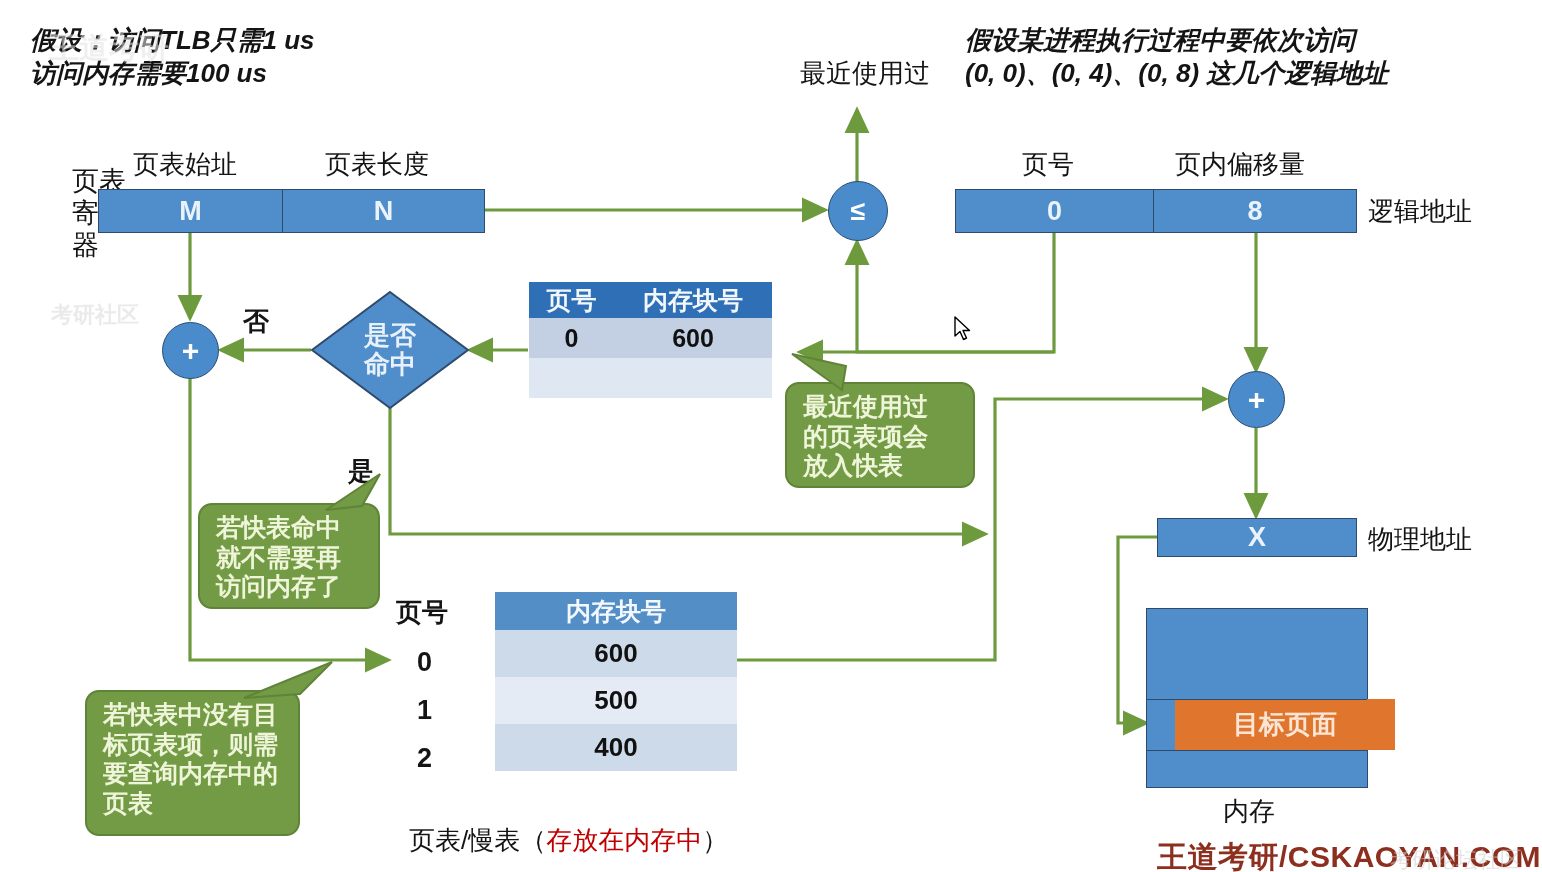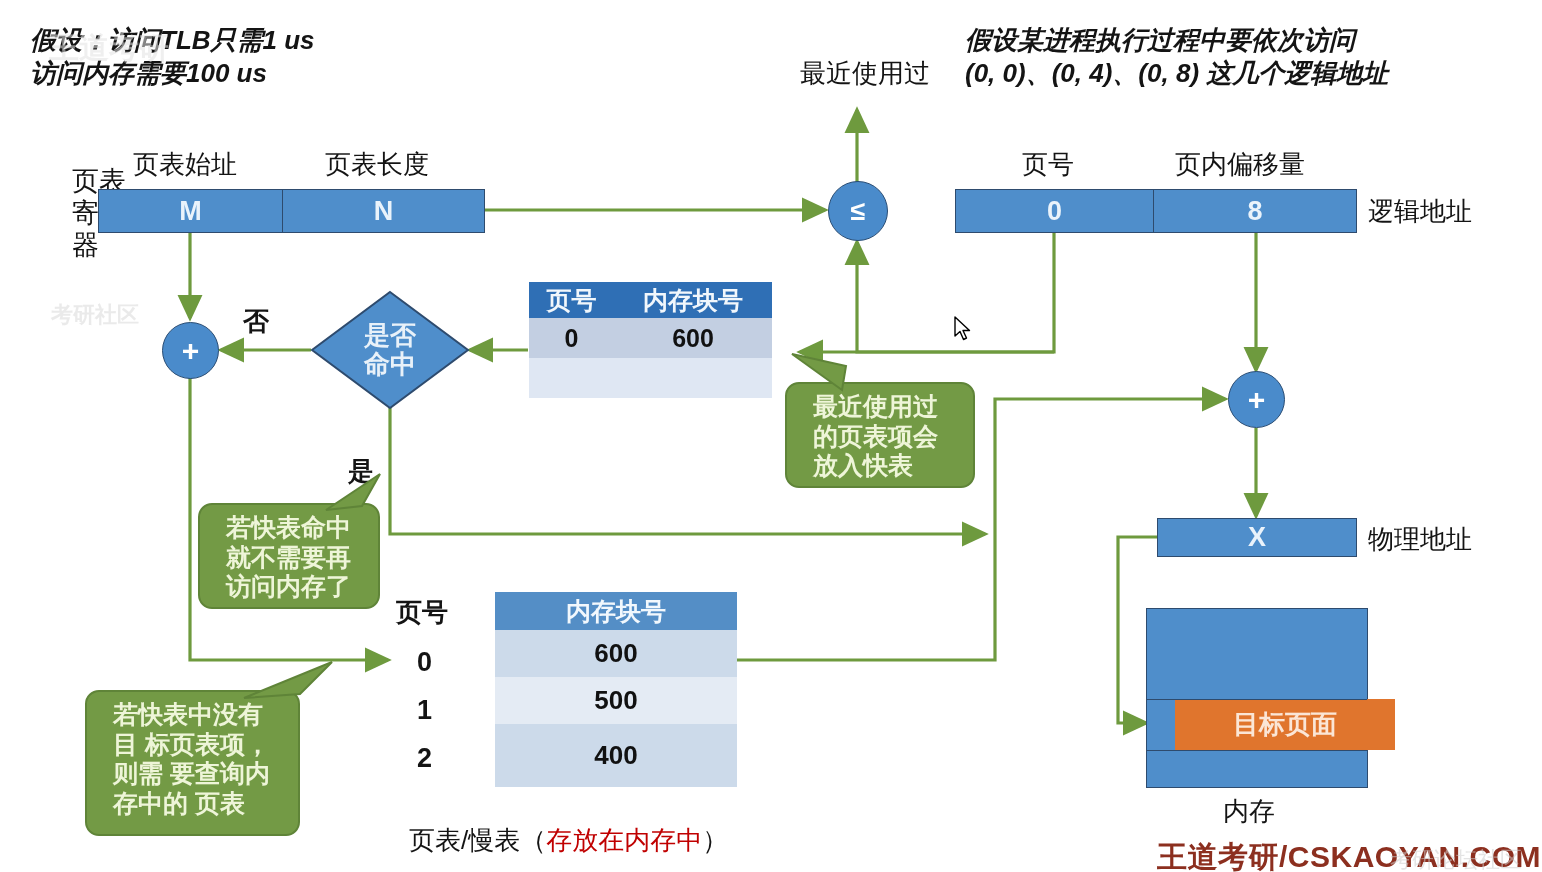--- a/index.html
+++ b/index.html
@@ -39,21 +39,21 @@
   .tlb-r1{background:#c3cfe2;color:#111;font-size:25px;font-weight:600;}
   .tlb-r2{background:#dfe7f3;}
 
   .pt-head{background:#548ec6;color:#f2f8fd;font-size:25px;font-weight:600;}
   .pt-a{background:#ccdaea;color:#111;font-size:26px;font-weight:700;}
   .pt-b{background:#e4ebf4;color:#111;font-size:26px;font-weight:700;}
 
   
   .callout{position:absolute;background:#739a45;border:2px solid #5f8438;border-radius:14px;
            color:#eef5d8;font-size:25px;font-weight:700;line-height:1.18;
-           padding:8px 26px;box-sizing:border-box;}
+           padding:8px 16px;box-sizing:border-box;}
 
   .red{color:#c00000;}
   .wm{position:absolute;font-size:30px;font-weight:700;color:#8c2f1f;letter-spacing:.5px;}
   .wm2{position:absolute;font-size:22px;color:#cfcfcf;}
   .ghost{position:absolute;color:#e2e2e2;font-size:30px;font-weight:700;margin-left:21px;}
 
   .memblk{position:absolute;border:1px solid #2e4b6e;box-sizing:border-box;background:#4f8ecb;}
   .memband{position:absolute;background:#e0752d;display:flex;align-items:center;
            justify-content:center;color:#fbe6d6;font-size:26px;font-weight:600;margin-left:28px;}
   .memline{position:absolute;background:#2e4b6e;height:1px;}
@@ -201,21 +201,21 @@
         <tr>
       <th class="pt-head" style="width:242px;height:38px;">内存块号</th>
     </tr>
     <tr>
       <td class="pt-a" style="height:47px;">600</td>
     </tr>
     <tr>
       <td class="pt-b" style="height:47px;">500</td>
     </tr>
     <tr>
-      <td class="pt-a" style="height:63px;">400</td>
+      <td class="pt-a" style="height:47px;">400</td>
     </tr>
   </tbody>
     </table>
 
   <div class="txt lbl" style="left:380px;top:791px;">
     <span>页表/慢表（</span><span class="red">存放在内存中</span><span>）</span>
   </div>
 
   <div class="circ" style="left:1228px;top:371px;width:57px;height:57px;">+</div>
 

